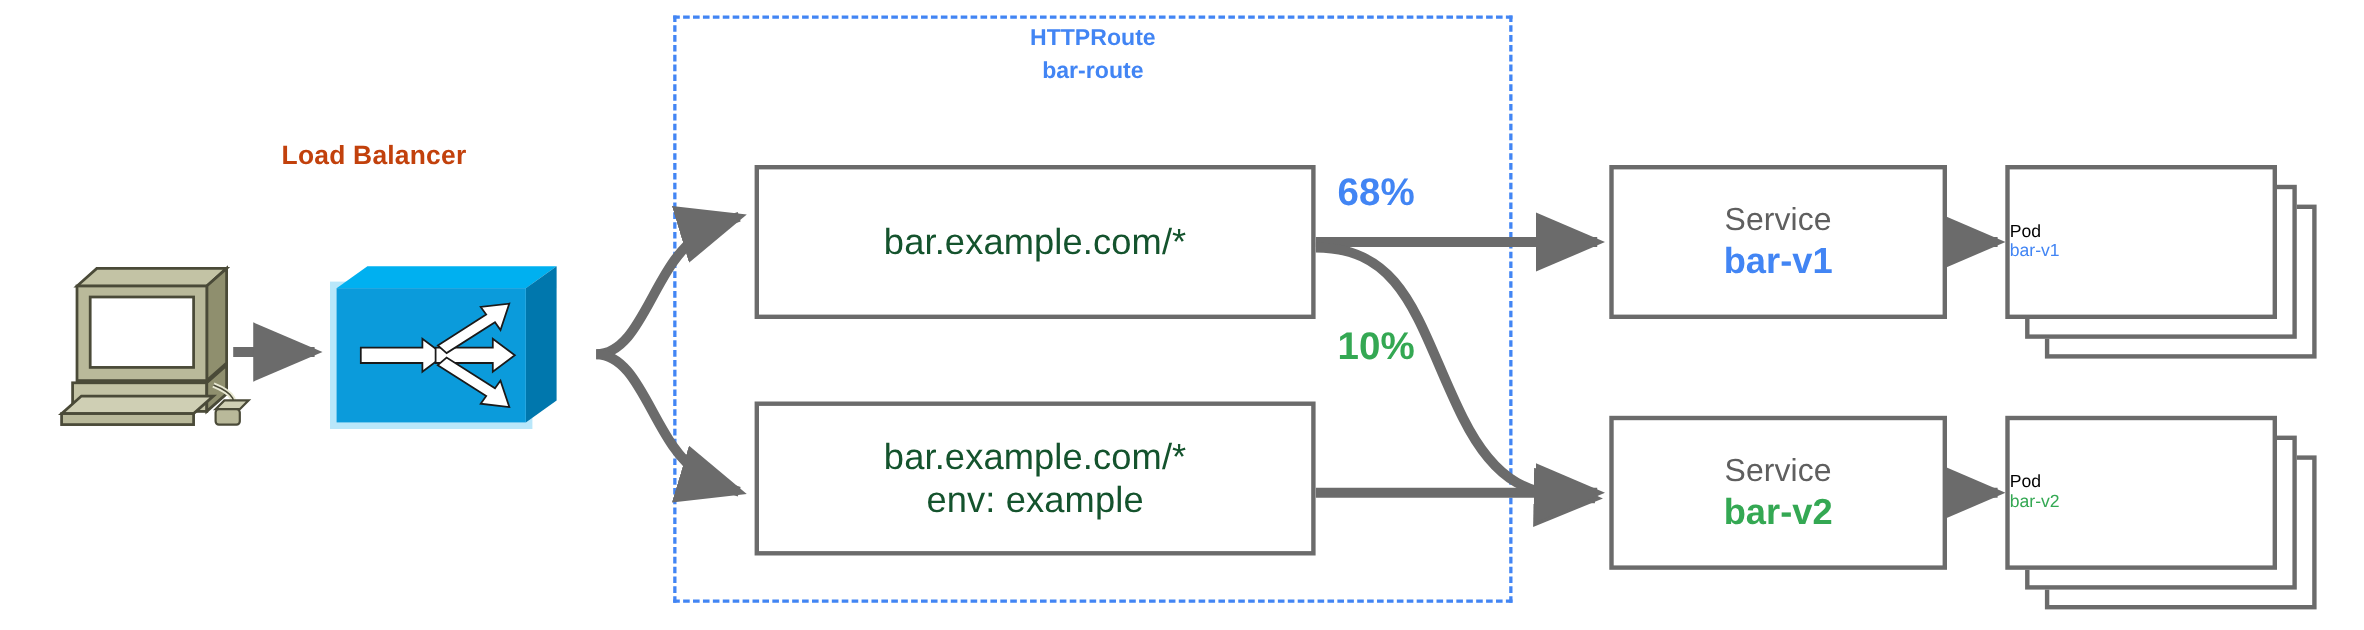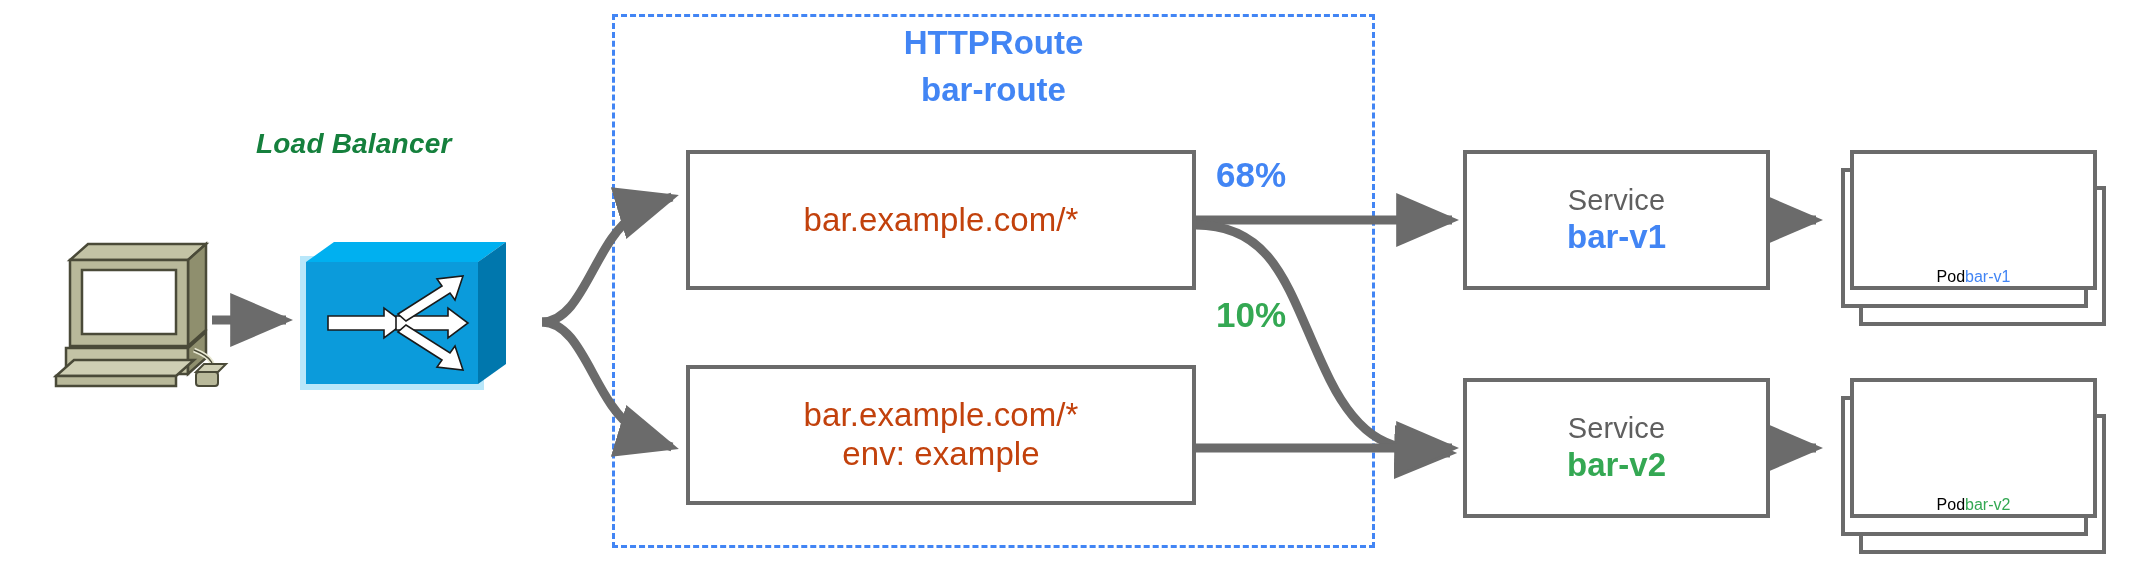--- a/index.html
+++ b/index.html
@@ -40,63 +40,62 @@
     font-weight:400;
     letter-spacing:0.1px;
     line-height:1.18;
   }
   .box .l2{
     font-size:33px;
     font-weight:700;
     line-height:1.18;
   }
   .route-box .l1{
-    color:#c2410c;
+    color:#14532d;
     font-size:33px;
     font-weight:400;
   }
   
   .pod-stack{position:absolute;}
   .pod-shadow{
     position:absolute;
     box-sizing:border-box;
     background:#ffffff;
     border:4px solid #6b6b6b;
   }
   .pod-front{
     position:absolute;
     box-sizing:border-box;
     background:#ffffff;
     border:4px solid #6b6b6b;
     display:flex;
-    align-items:flex-end;
+    flex-direction:column;
+    align-items:flex-start;
     justify-content:center;
     text-align:center;
-    margin-left:27px;
   }
   
   .plain-label{
     position:absolute;
     white-space:nowrap;
     font-weight:700;
   }
   #lb-label{
     left:256px; top:128px;
-    font-size:28px;
-    color:#15803d;
+    font-size:24px;
+    color:#c2410c;
     letter-spacing:0.2px;
-    font-style:italic;
   }
   #route-title{
     position:absolute;
     left:612px; top:20px;
     width:763px;
     text-align:center;
     color:#4285f4;
-    font-size:33px;
+    font-size:21px;
     font-weight:700;
     line-height:1.42;
   }
   #pct-90{
     left:1216px; top:155px;
     font-size:35px;
     color:#4285f4;
   }
   #pct-10{
     left:1216px; top:295px;

